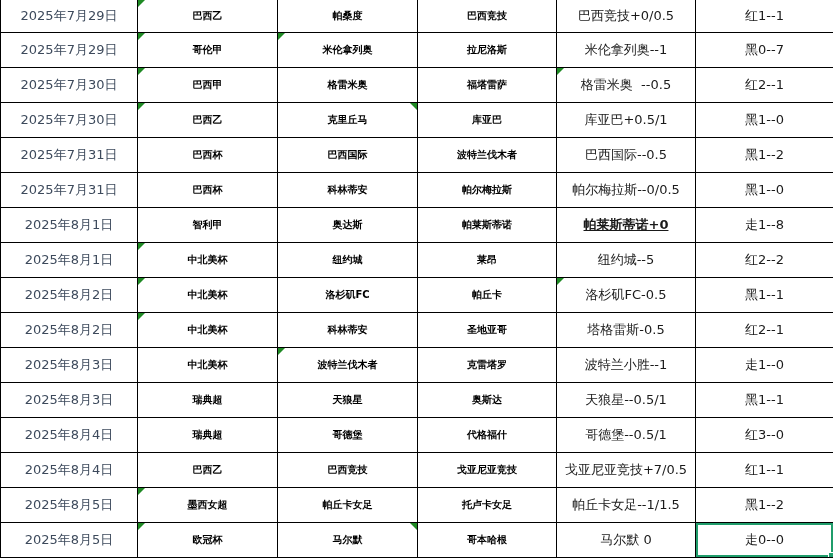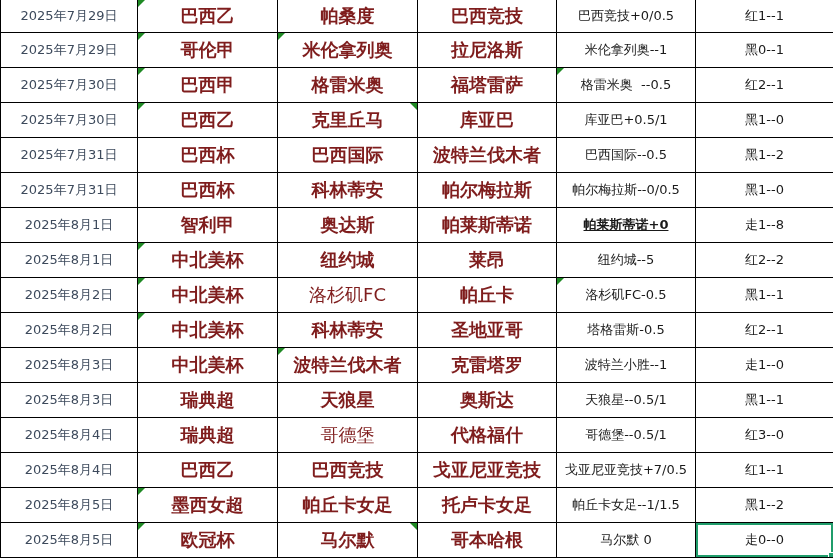--- a/index.html
+++ b/index.html
@@ -13,22 +13,22 @@
   }
   td{
     border:1px solid #000;
     text-align:center;vertical-align:middle;
     padding:0 2px;overflow:hidden;white-space:pre;
     position:relative;
     font-size:13px;color:#1a1a1a;background:#fff;
   }
   tr.first td{border-top:none;}
   td.c-date{color:#3d4a5c;font-size:13px;}
-  td.c-league,td.c-home,td.c-away{font-weight:bold;font-size:18px;color:#7f1d1d;}
-  td.rw{font-weight:normal;}
+  td.c-league,td.c-home,td.c-away{font-weight:bold;font-size:10px;color:#000000;}
+  td.rw{font-weight:bold;}
   td.bd{font-weight:bold;text-decoration:underline;}
   
   .tri-tl,.tri-tr{
     position:absolute;top:0;width:0;height:0;pointer-events:none;
   }
   .tri-tl{left:0;border-top:7px solid var(--tri);border-right:7px solid transparent;}
   .tri-tr{right:0;border-top:7px solid var(--tri);border-left:7px solid transparent;}
   
   .sel-overlay{
     position:absolute;left:-1px;top:-1px;right:-1px;bottom:-1px;
@@ -61,21 +61,21 @@
           <td class="c-away">巴西竞技</td>
           <td class="c-handicap">巴西竞技+0/0.5</td>
           <td class="c-result">红1--1</td>
         </tr>
         <tr style="height: 35px;">
           <td class="c-date">2025年7月29日</td>
           <td class="c-league">哥伦甲<span class="tri-tl"></span></td>
           <td class="c-home">米伦拿列奥<span class="tri-tl"></span></td>
           <td class="c-away">拉尼洛斯</td>
           <td class="c-handicap">米伦拿列奥--1</td>
-          <td class="c-result">黑0--1</td>
+          <td class="c-result">黑0--7</td>
         </tr>
         <tr style="height: 35px;">
           <td class="c-date">2025年7月30日</td>
           <td class="c-league">巴西甲<span class="tri-tl"></span></td>
           <td class="c-home">格雷米奥</td>
           <td class="c-away">福塔雷萨</td>
           <td class="c-handicap">格雷米奥  --0.5<span class="tri-tl"></span></td>
           <td class="c-result">红2--1</td>
         </tr>
         <tr style="height: 35px;">

